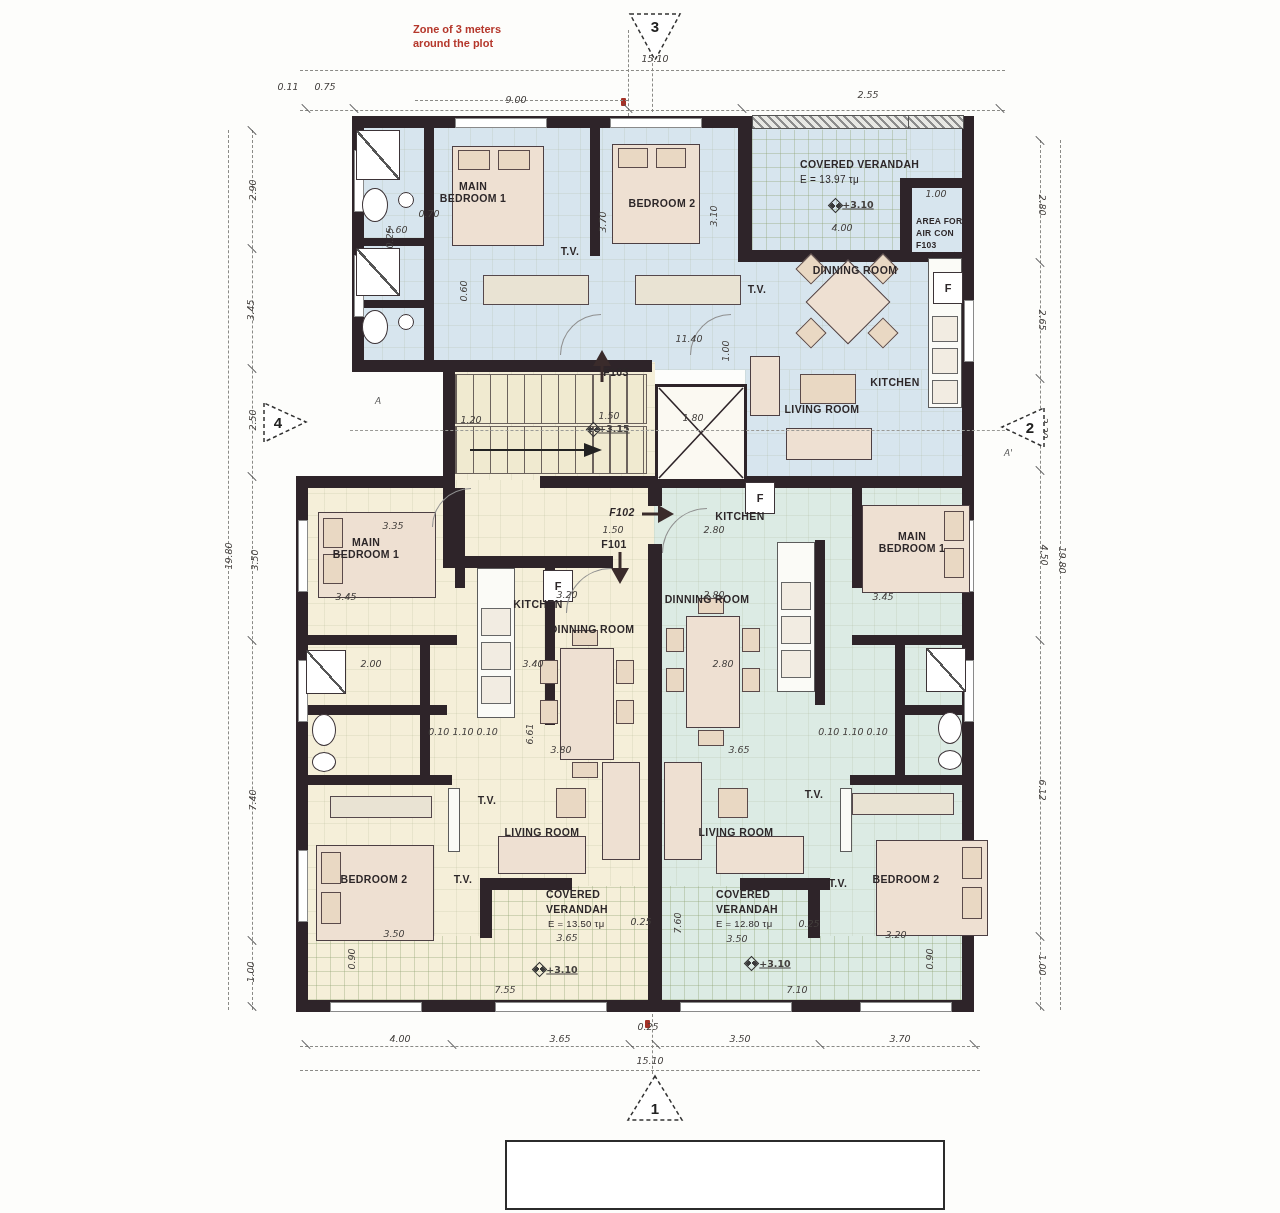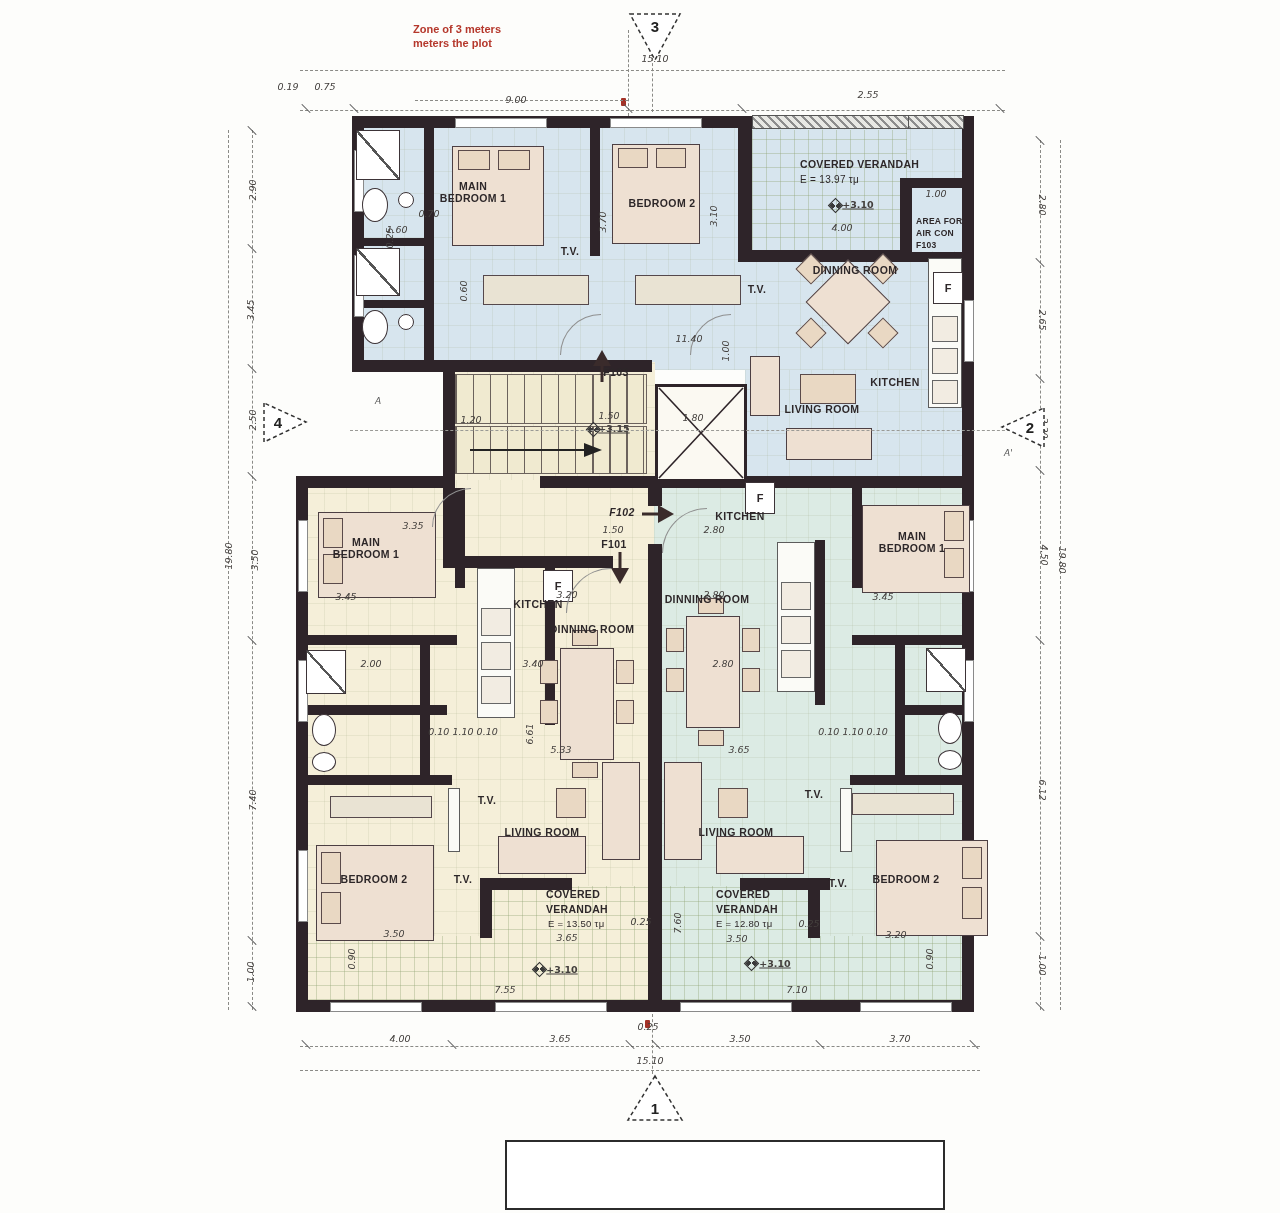--- a/index.html
+++ b/index.html
@@ -323,29 +323,29 @@
   <div class="dim" style="left:397px;top:229px;">1.60</div>
   <div class="dim r" style="left:713px;top:216px;">3.10</div>
   <div class="dim r" style="left:463px;top:291px;">0.60</div>
   <div class="dim" style="left:689px;top:338px;">11.40</div>
   <div class="dim r" style="left:725px;top:351px;">1.00</div>
   <div class="dim" style="left:471px;top:419px;">1.20</div>
   <div class="dim" style="left:609px;top:415px;">1.50</div>
   <div class="dim" style="left:693px;top:417px;">1.80</div>
   <div class="dim" style="left:613px;top:529px;">1.50</div>
   <div class="dim" style="left:714px;top:529px;">2.80</div>
-  <div class="dim" style="left:393px;top:525px;margin-left:20px;">3.35</div>
+  <div class="dim" style="left:393px;top:525px;">3.35</div>
   <div class="dim" style="left:346px;top:596px;">3.45</div>
   <div class="dim" style="left:883px;top:596px;">3.45</div>
   <div class="dim" style="left:567px;top:594px;">3.20</div>
   <div class="dim" style="left:714px;top:594px;">2.80</div>
   <div class="dim" style="left:533px;top:663px;">3.40</div>
   <div class="dim" style="left:723px;top:663px;">2.80</div>
   <div class="dim r" style="left:529px;top:734px;">6.61</div>
-  <div class="dim" style="left:561px;top:749px;">5.33</div>
+  <div class="dim" style="left:561px;top:749px;">3.80</div>
   <div class="dim" style="left:739px;top:749px;">3.65</div>
   <div class="dim" style="left:463px;top:731px;">0.10 1.10 0.10</div>
   <div class="dim" style="left:853px;top:731px;">0.10 1.10 0.10</div>
   <div class="dim" style="left:394px;top:933px;">3.50</div>
   <div class="dim" style="left:896px;top:934px;">3.20</div>
   <div class="dim" style="left:641px;top:921px;">0.25</div>
   <div class="dim" style="left:809px;top:923px;">0.25</div>
   <div class="dim r" style="left:677px;top:923px;">7.60</div>
   <div class="dim r" style="left:351px;top:959px;">0.90</div>
   <div class="dim r" style="left:929px;top:959px;">0.90</div>
@@ -386,21 +386,21 @@
   <div class="tick" style="left:246px;top:940px;"></div>
   <div class="tick" style="left:246px;top:1006px;"></div>
   <div class="tick" style="left:1034px;top:140px;"></div>
   <div class="tick" style="left:1034px;top:262px;"></div>
   <div class="tick" style="left:1034px;top:378px;"></div>
   <div class="tick" style="left:1034px;top:470px;"></div>
   <div class="tick" style="left:1034px;top:640px;"></div>
   <div class="tick" style="left:1034px;top:936px;"></div>
   <div class="tick" style="left:1034px;top:1006px;"></div>
 
-  <div class="dim" style="left:288px;top:86px;">0.19</div>
+  <div class="dim" style="left:288px;top:86px;">0.11</div>
   <div class="dim" style="left:325px;top:86px;">0.75</div>
   <div class="dim" style="left:516px;top:99px;">9.00</div>
   <div class="dim" style="left:868px;top:94px;">2.55</div>
   <div class="dim" style="left:655px;top:58px;">15.10</div>
   <div class="dim" style="left:400px;top:1038px;">4.00</div>
   <div class="dim" style="left:560px;top:1038px;">3.65</div>
   <div class="dim" style="left:648px;top:1026px;">0.25</div>
   <div class="dim" style="left:740px;top:1038px;">3.50</div>
   <div class="dim" style="left:900px;top:1038px;">3.70</div>
   <div class="dim" style="left:650px;top:1060px;">15.10</div>
@@ -417,21 +417,21 @@
   <div class="dim r2" style="left:1044px;top:555px;">4.50</div>
   <div class="dim r2" style="left:1042px;top:790px;">6.12</div>
   <div class="dim r2" style="left:1042px;top:965px;">1.00</div>
   <div class="dim r2" style="left:1062px;top:560px;">19.80</div>
 
   <div class="secttxt" style="left:375px;top:396px;">A</div>
   <div class="secttxt" style="left:1004px;top:448px;">A'</div>
 
   <div class="red" style="left:413px;top:22px;">
     <div>Zone of 3 meters</div>
-    <div>meters the plot</div>
+    <div>around the plot</div>
   </div>
 
   <svg width="70" height="55" style="left:620px;top:10px;">
     <polygon points="10,4 60,4 35,50" fill="#fff" stroke="#333" stroke-width="1.5" stroke-dasharray="4,3"></polygon>
     <text x="35" y="22" text-anchor="middle" class="tri-num">3</text>
   </svg>
   <svg width="70" height="52" style="left:620px;top:1072px;">
     <polygon points="35,4 8,48 62,48" fill="#fff" stroke="#333" stroke-width="1.5" stroke-dasharray="4,3"></polygon>
     <text x="35" y="42" text-anchor="middle" class="tri-num">1</text>
   </svg>

